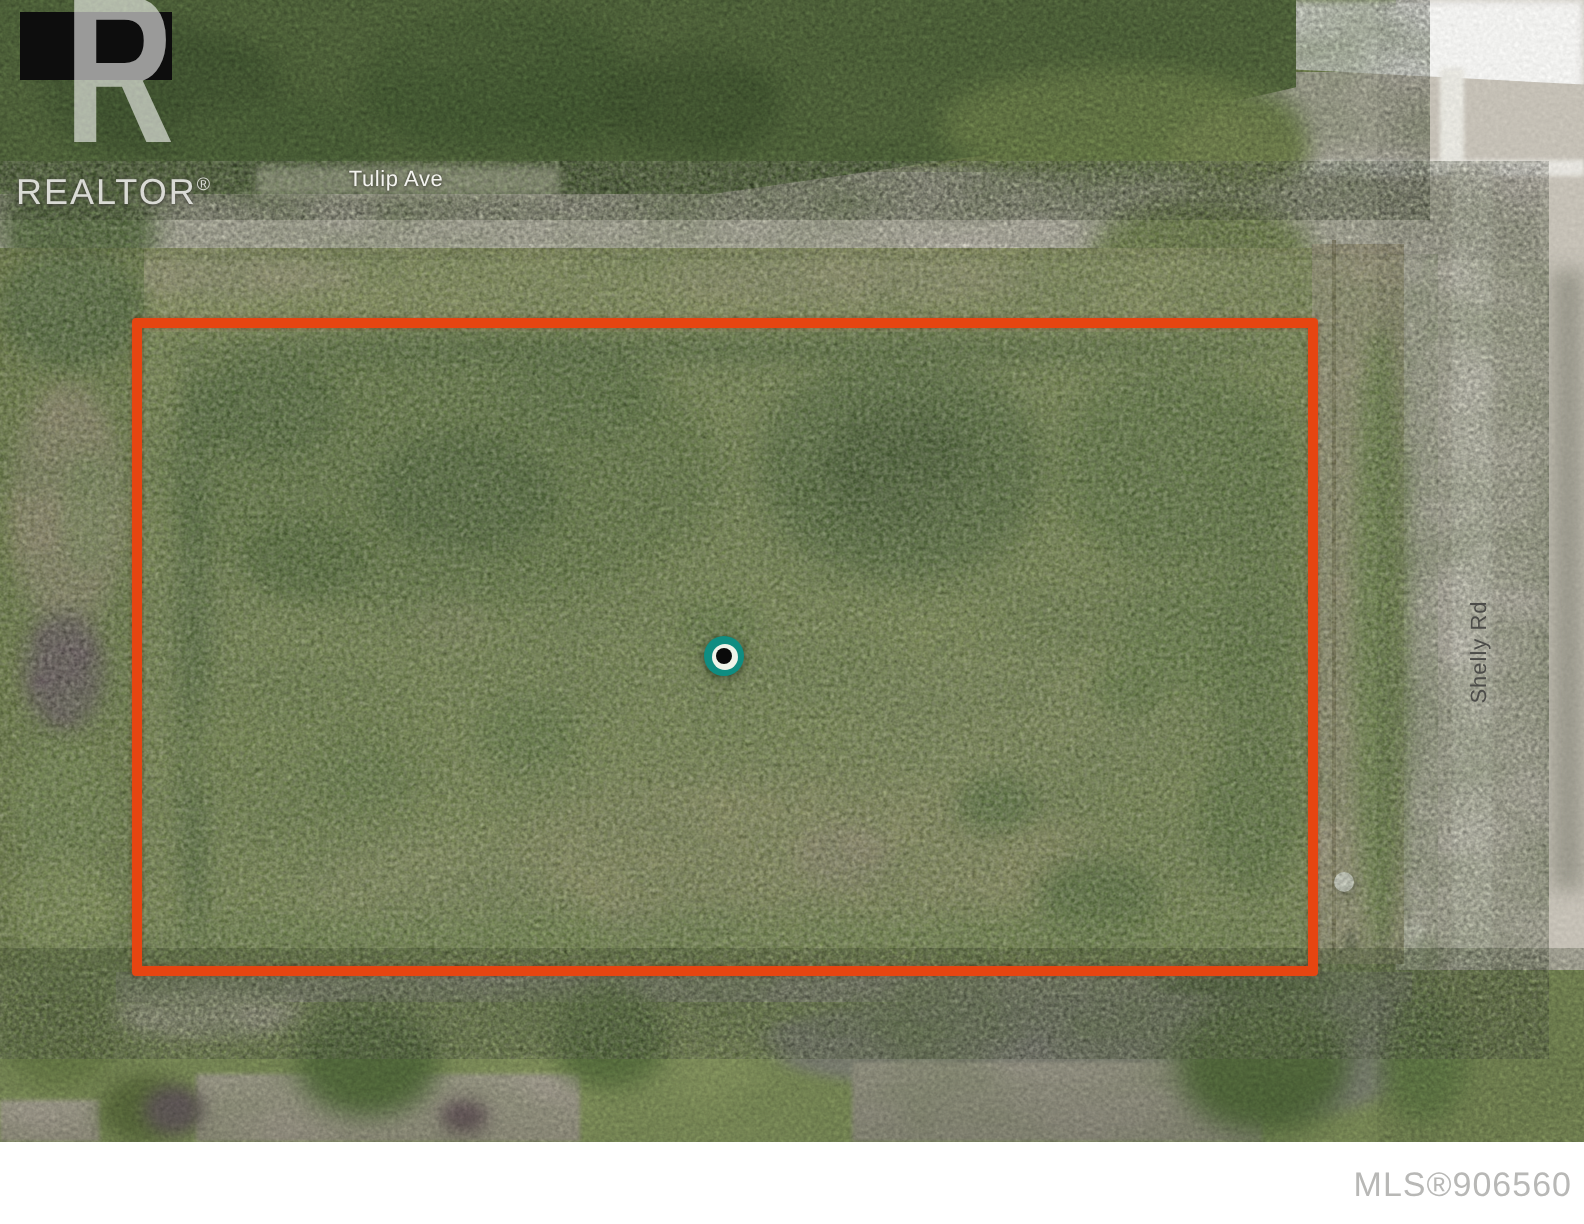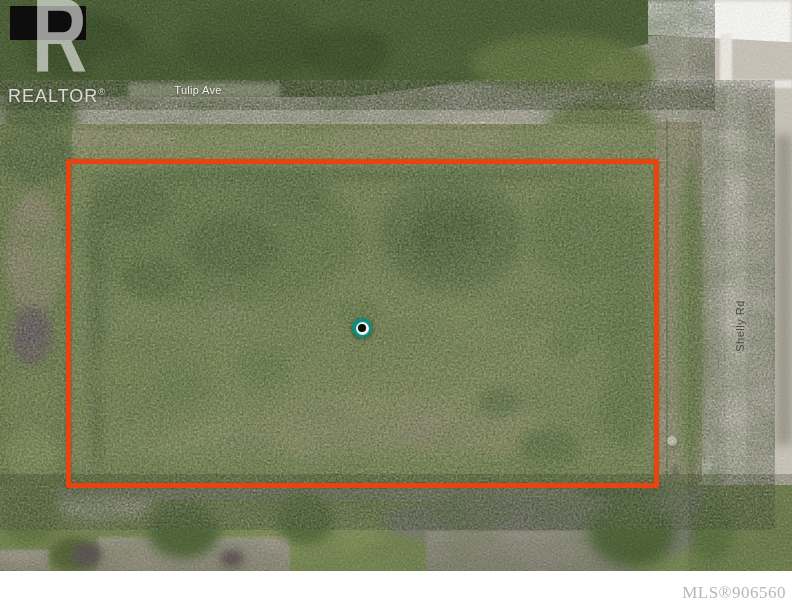--- a/index.html
+++ b/index.html
@@ -27,21 +27,21 @@
   .lbl-shelly{position:absolute;left:712px;top:298px;width:56px;height:56px;
               display:flex;align-items:center;justify-content:center;}
   .lbl-shelly span{transform:rotate(-90deg);white-space:nowrap;font-size:11px;
                    color:#4c4c49;letter-spacing:.5px;}
   .logo-box{position:absolute;left:10px;top:6px;width:76px;height:34px;background:#0d0d0d;}
   .logo-r{position:absolute;left:32px;top:-18px;font-weight:bold;font-size:106px;line-height:1;
           color:rgba(248,248,246,.60);transform:scaleX(.72);transform-origin:left top;}
   .logo-word{position:absolute;left:8px;top:86px;font-size:18px;letter-spacing:1px;
              color:rgba(226,227,221,.95);text-shadow:0 0 2px rgba(70,70,62,.85),0 1px 1px rgba(70,70,62,.5);}
   .logo-word .sup{font-size:9px;vertical-align:7px;}
-  #footer-band{position:absolute;left:0;top:571px;width:792px;height:41px;background:#ffffff;font-family:Liberation Serif, serif;}
+  #footer-band{position:absolute;left:0;top:571px;width:792px;height:41px;background:#ffffff;}
   .mls{position:absolute;right:6px;top:12px;font-size:17px;color:#b8b8b6;letter-spacing:.5px;}
 </style>
 </head>
 <body>
 
 <div id="stage">
   <div id="photo">
 
     <div class="b" style="left:0;top:86px;width:792px;height:40px;background:#d2cdc2;"></div>
     <div class="b" style="left:600px;top:36px;width:192px;height:56px;background:#d2cdc2;"></div>

